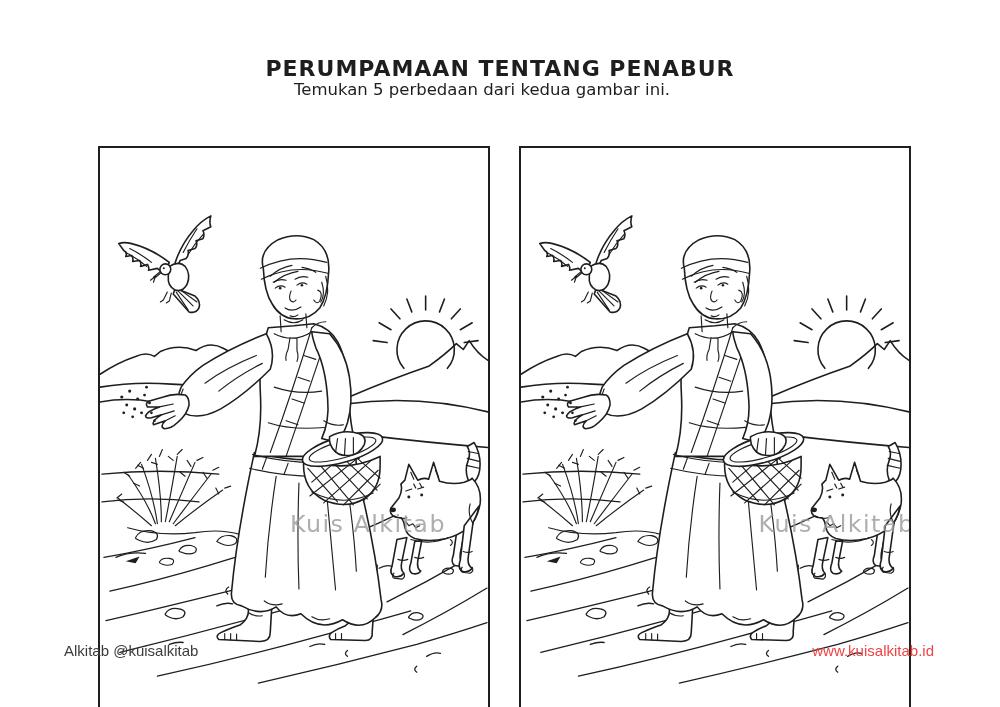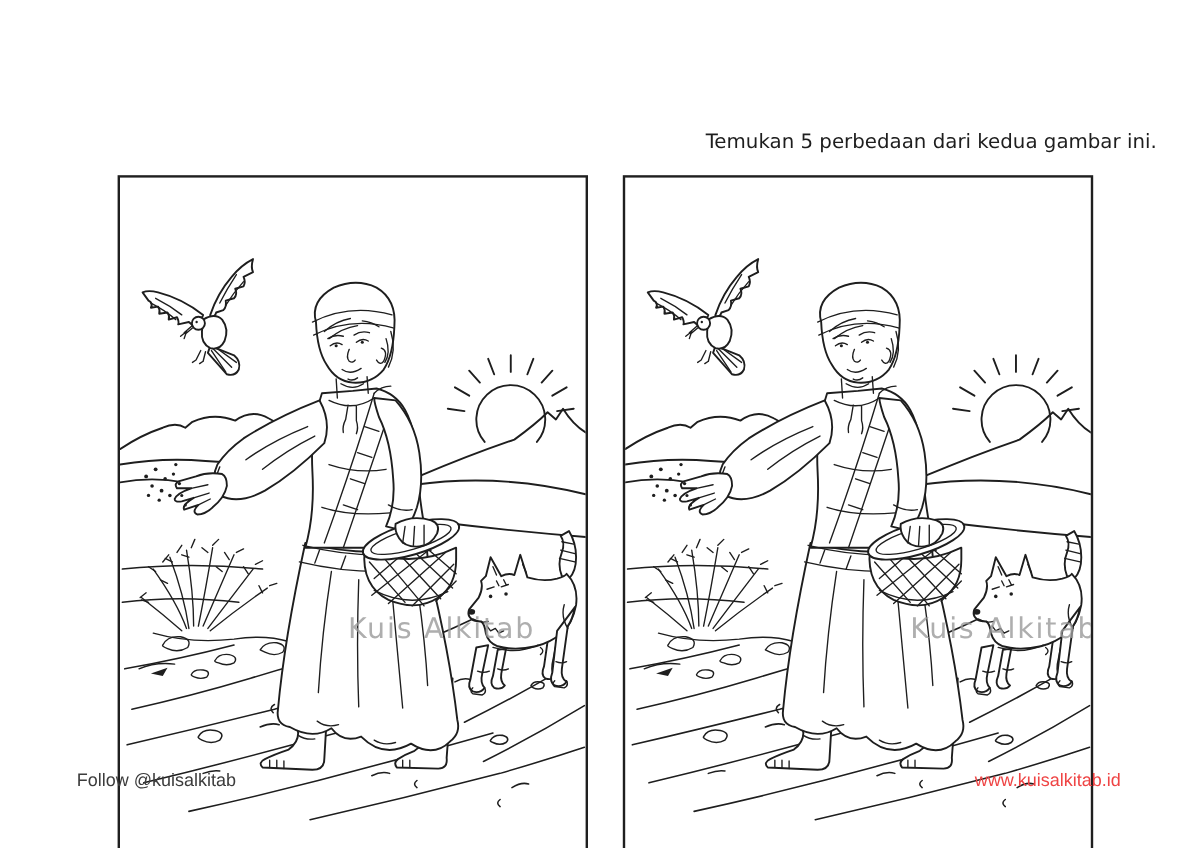--- a/index.html
+++ b/index.html
@@ -1,41 +1,42 @@
 <!DOCTYPE html>
 <html><head>
 <meta charset="utf-8">
 <style>
   html,body{margin:0;padding:0;background:#fff;}
   .page{position:relative;width:1000px;height:707px;background:#fff;overflow:hidden;
         font-family:"Liberation Sans",sans-serif;color:#1e1e1e;}
   .title{position:absolute;top:56px;left:0;width:1000px;text-align:center;margin:0;
          font-family:"DejaVu Sans",sans-serif;font-weight:700;font-size:22px;
          letter-spacing:1px;color:#1e1e1e;}
-  .subtitle{position:absolute;top:108px;left:0;width:964px;text-align:right;margin:0;
+  .subtitle{position:absolute;top:80px;left:0;width:964px;text-align:center;margin:0;
             font-family:"DejaVu Sans",sans-serif;font-weight:500;font-size:16.5px;color:#1e1e1e;}
   .panel{position:absolute;top:146px;width:392px;height:604px;border:2px solid #1f1f1f;
          box-sizing:border-box;background:#fff;}
   .panel-left{left:98px;}
   .panel-right{left:519px;}
   .scene-mount{width:100%;height:100%;}
   .scene-mount svg{display:block;width:100%;height:100%;}
   .footer-left{position:absolute;top:642px;left:64px;font-size:15px;color:#3c3c3c;}
   .footer-right{position:absolute;top:642px;right:66px;font-size:15px;color:#ef4444;}
   .wm{font-family:"DejaVu Sans",sans-serif;font-size:24px;letter-spacing:1.5px;
       fill:#9a9a9a;opacity:.8;}
   .ink{stroke:#1e1e1e;fill:none;stroke-width:1.6;stroke-linecap:round;stroke-linejoin:round;}
   .ink-thin{stroke:#1e1e1e;fill:none;stroke-width:1.15;stroke-linecap:round;stroke-linejoin:round;}
   .ink-fill{stroke:#1e1e1e;fill:#fff;stroke-width:1.6;stroke-linecap:round;stroke-linejoin:round;}
   .solid{fill:#1e1e1e;stroke:none;}
 </style>
 </head>
 <body>
 
 <div class="page">
+  <h1 class="title">PERUMPAMAAN TENTANG PENABUR</h1>
   <p class="subtitle">Temukan 5 perbedaan dari kedua gambar ini.</p>
 
   <section class="panel panel-left">
     <div class="scene-mount">
 <svg viewBox="0 0 392 483" xmlns="http://www.w3.org/2000/svg">
 
   <g class="ink">
     <path d="M0,167 Q18,155 36,149 Q47,144 55,149 L61,144 Q79,136 97,143 Q111,133 125,141 Q137,147 149,158"></path>
     <path d="M0,180 Q36,174 72,177 Q98,179 122,176"></path>
     <path d="M0,195 Q27,190 54,195"></path>
@@ -354,15 +355,15 @@
       <path d="M301,354 q5,2 10,0 M318,352 q5,2 9,0 M367,346 q5,2 9,0"></path>
       <path d="M297,368 q-3,3 0,5 l8,1 q4,-2 2,-6 M366,362 q-3,3 0,5 l8,1 q4,-2 2,-6"></path>
     </g>
   </g>
 
   <text class="wm" x="240" y="326">Kuis Alkitab</text>
 </svg>
 </div>
   </section>
 
-  <span class="footer-left">Follow @kuisalkitab</span>
+  <span class="footer-left">Alkitab @kuisalkitab</span>
   <span class="footer-right">www.kuisalkitab.id</span>
 </div>
 
 </body></html>

